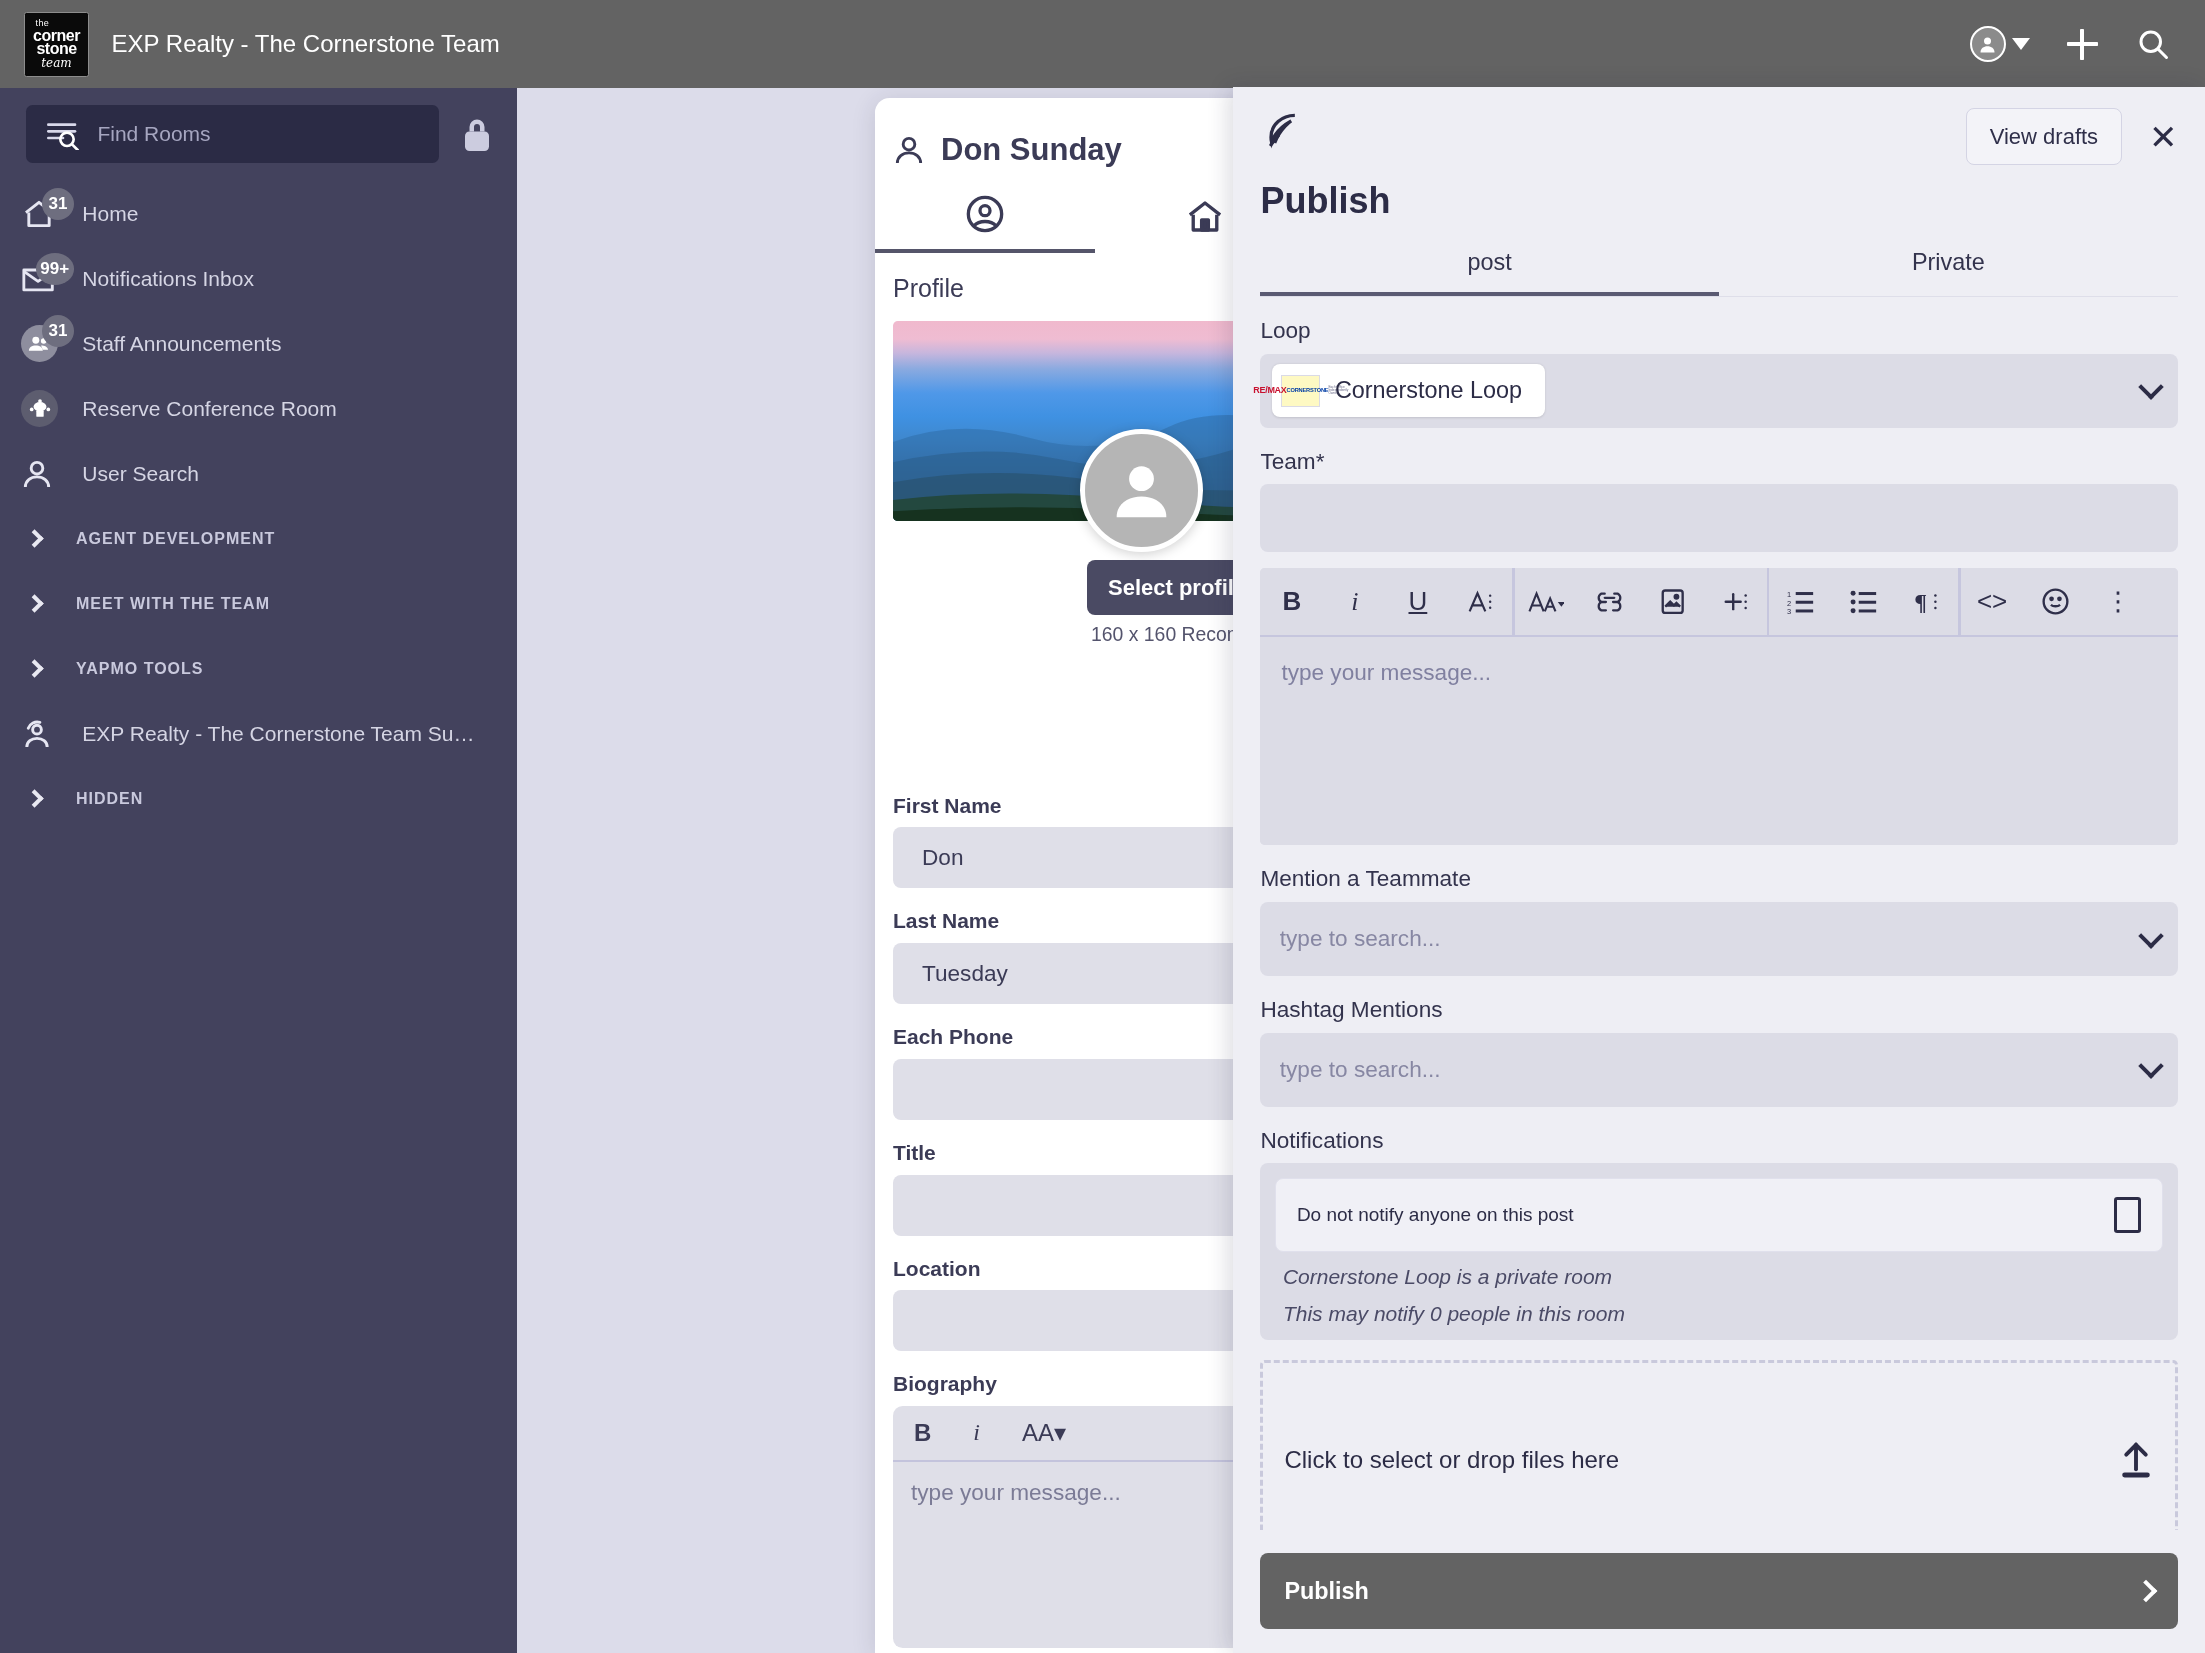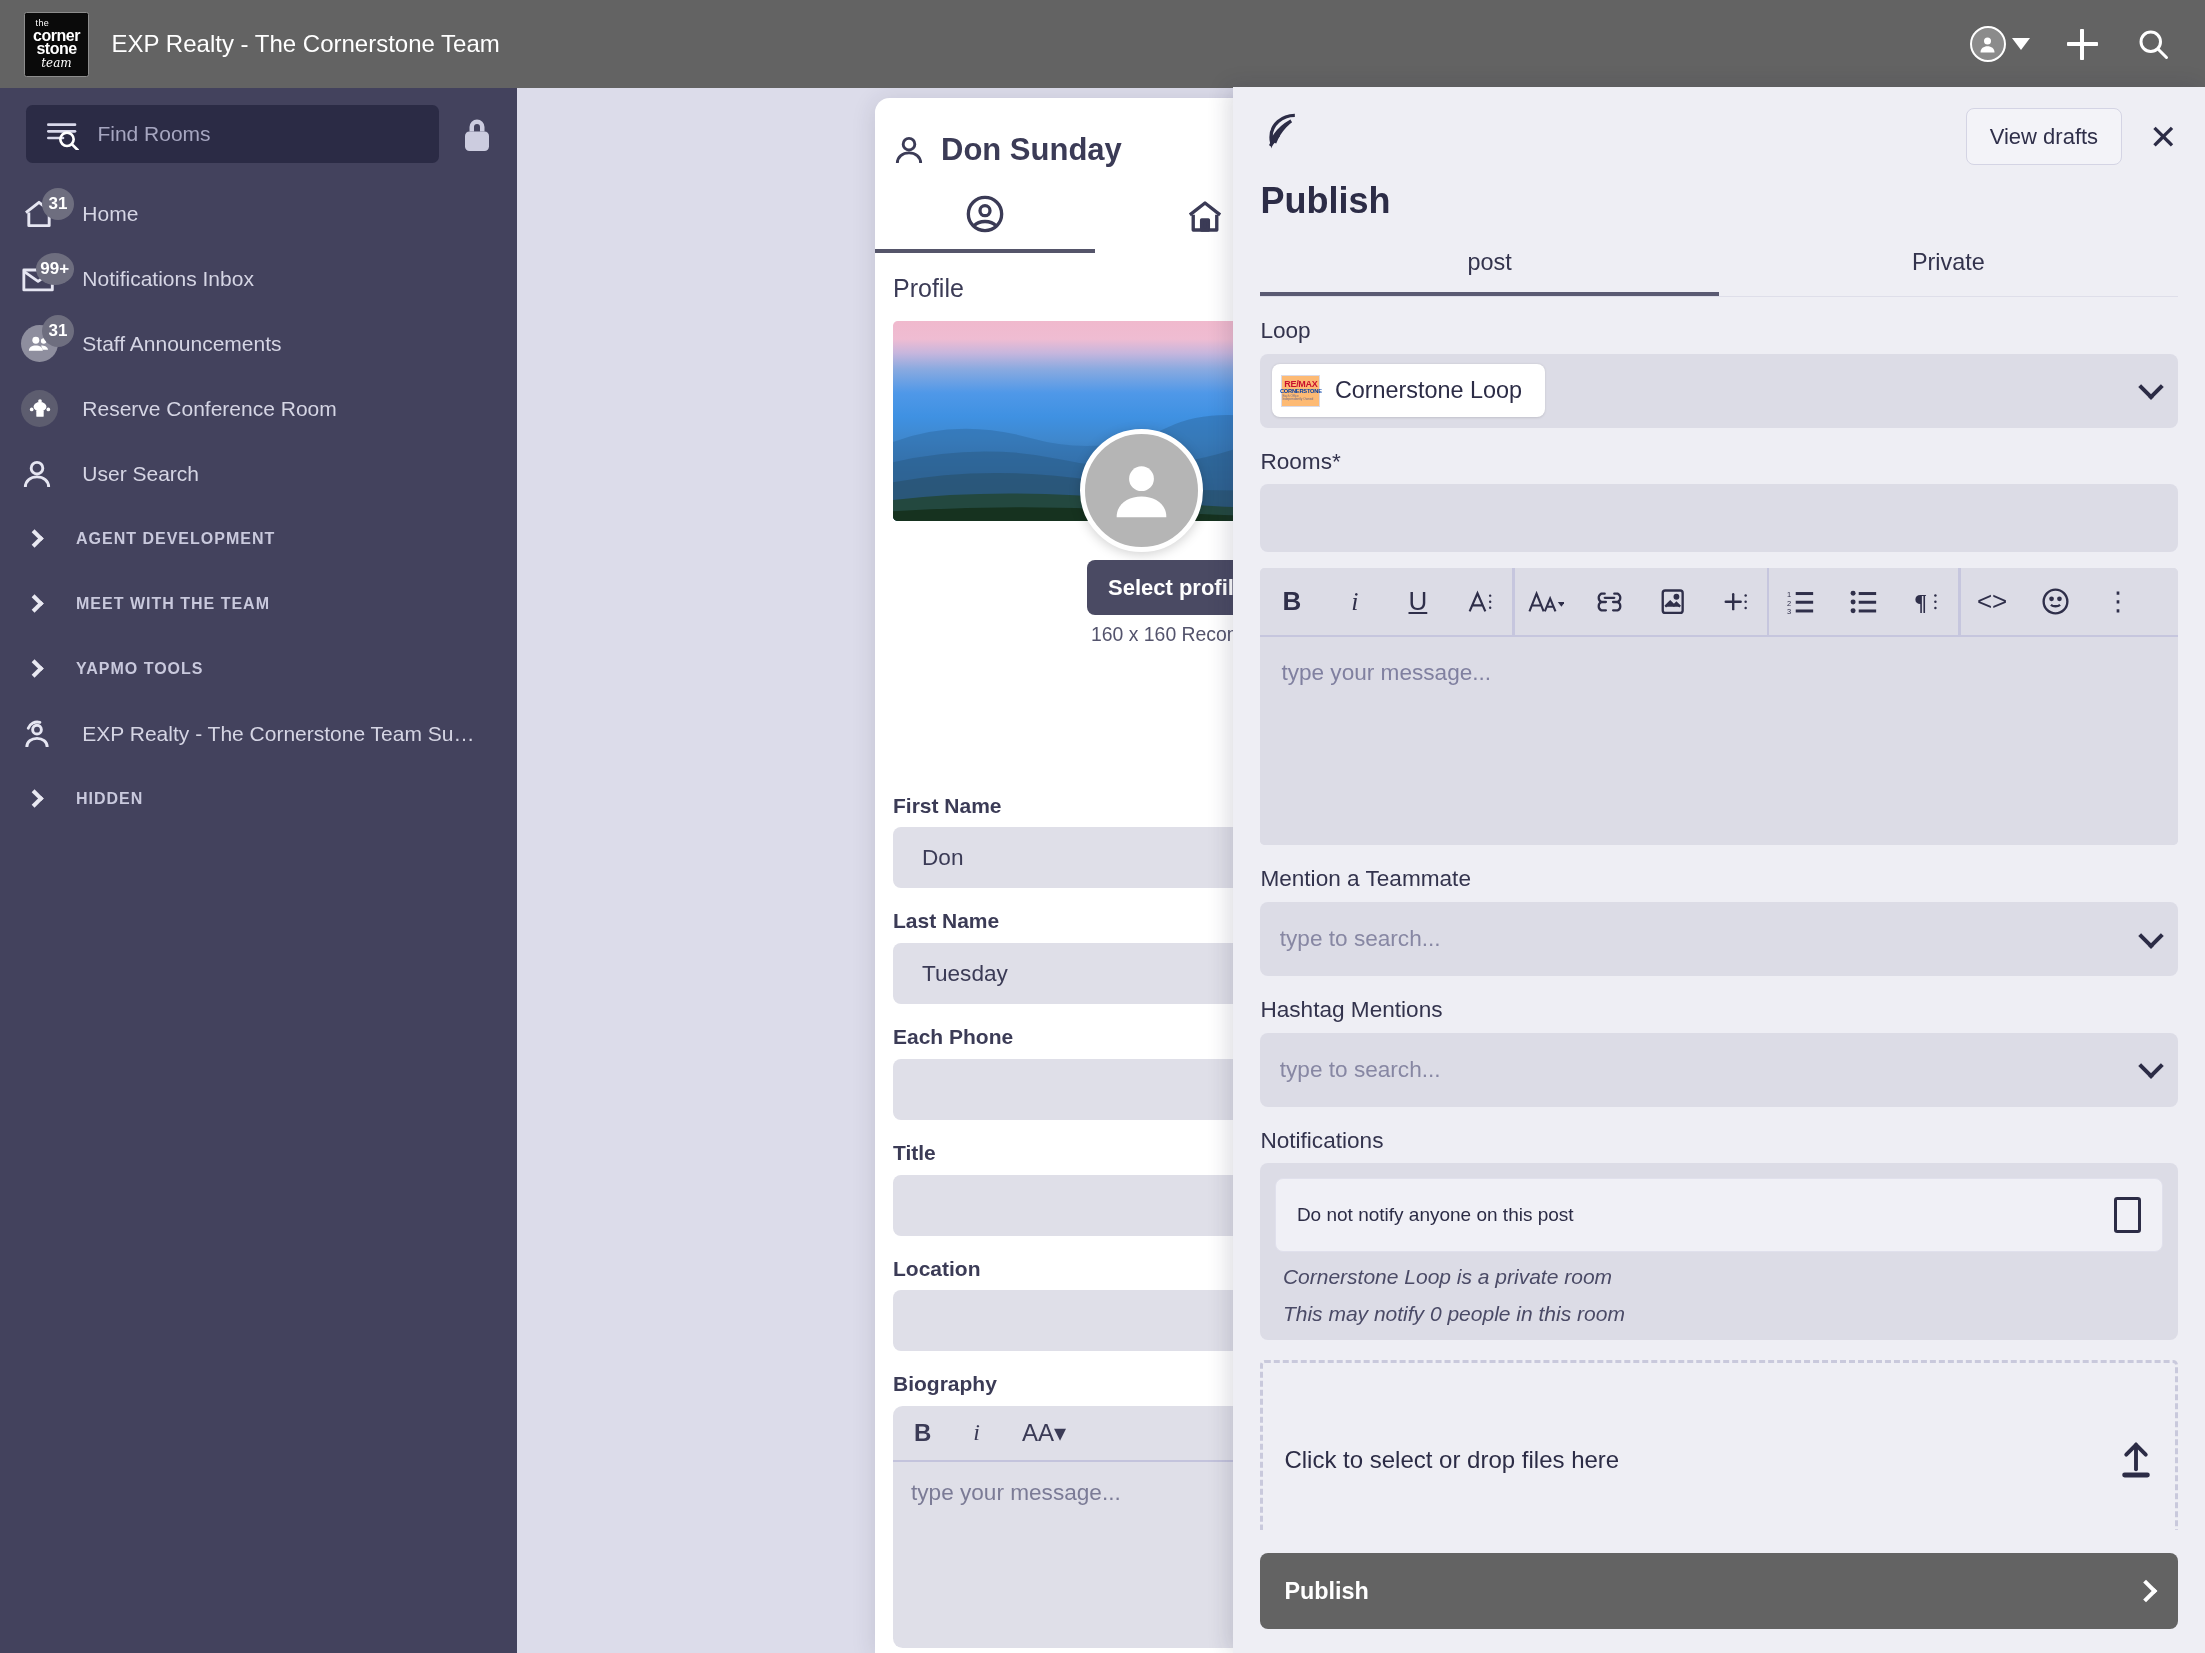--- a/index.html
+++ b/index.html
@@ -175,22 +175,22 @@
   .fld-label { font-size: 22.6px; color: #33334d; margin: 21px 0 9.7px 0; }
   .sel-box {
     width: 100%; height: 74px; background: #dcdce6; border-radius: 8px;
     display: flex; align-items: center; padding: 0 18px 0 11.3px; position: relative;
   }
   .chip {
     background: #fff; border-radius: 8px; height: 53px; display: flex; align-items: center;
     padding: 0 22.6px 0 9.7px; gap: 14.5px; box-shadow: 0 0.8px 2.4px rgba(0,0,0,.12);
   }
   .chip-logo {
-    width: 39px; height: 32px; background: #fdba74; border: 0.8px solid #dadae6;
-    display: flex; flex-direction: column; justify-content: center; align-items: center;
+    width: 39px; height: 32px; background: #fef9c3; border: 0.8px solid #dadae6;
+    display: flex; flex-direction: row; justify-content: center; align-items: center;
     line-height: 1;
   }
   .cl-red { font-size: 9px; font-weight: 700; color: #c8102e; letter-spacing: -0.3px;}
   .cl-blue { font-size: 5.7px; font-weight: 700; color: #003da5; letter-spacing: -0.2px;}
   .cl-tiny { font-size: 3.2px; color: #6a6a88; }
   .chip-text { font-size: 23.4px; color: #2c2c46; white-space: nowrap; }
   .chev-v {
     width: 18px; height: 18px; border-right: 4px solid #2c2c46; border-bottom: 4px solid #2c2c46;
     transform: rotate(45deg); margin-left: auto; margin-bottom: 6.5px;
   }
@@ -519,21 +519,21 @@
           <div class="chip-logo">
             <div class="cl-red">RE/MAX</div>
             <div class="cl-blue">CORNERSTONE</div>
             <div class="cl-tiny">Each Office Independently Owned</div>
           </div>
           <span class="chip-text">Cornerstone Loop</span>
         </div>
         <span class="chev-v"></span>
       </div>
 
-      <div class="fld-label">Rooms*</div>
+      <div class="fld-label">Team*</div>
       <div class="plain-input"></div>
 
       <div class="editor-wrap">
         <div class="ed-toolbar">
           <div class="tb-grp">
             <div class="tb-btn" style="font-weight:700">B</div>
             <div class="tb-btn" style="font-style:italic;font-family:'Liberation Serif',serif">i</div>
             <div class="tb-btn" style="text-decoration:underline">U</div>
             <div class="tb-btn">
               <svg width="29" height="27.4" viewBox="0 0 24 22" fill="none" stroke="#2f2f4a" stroke-width="1.8">

